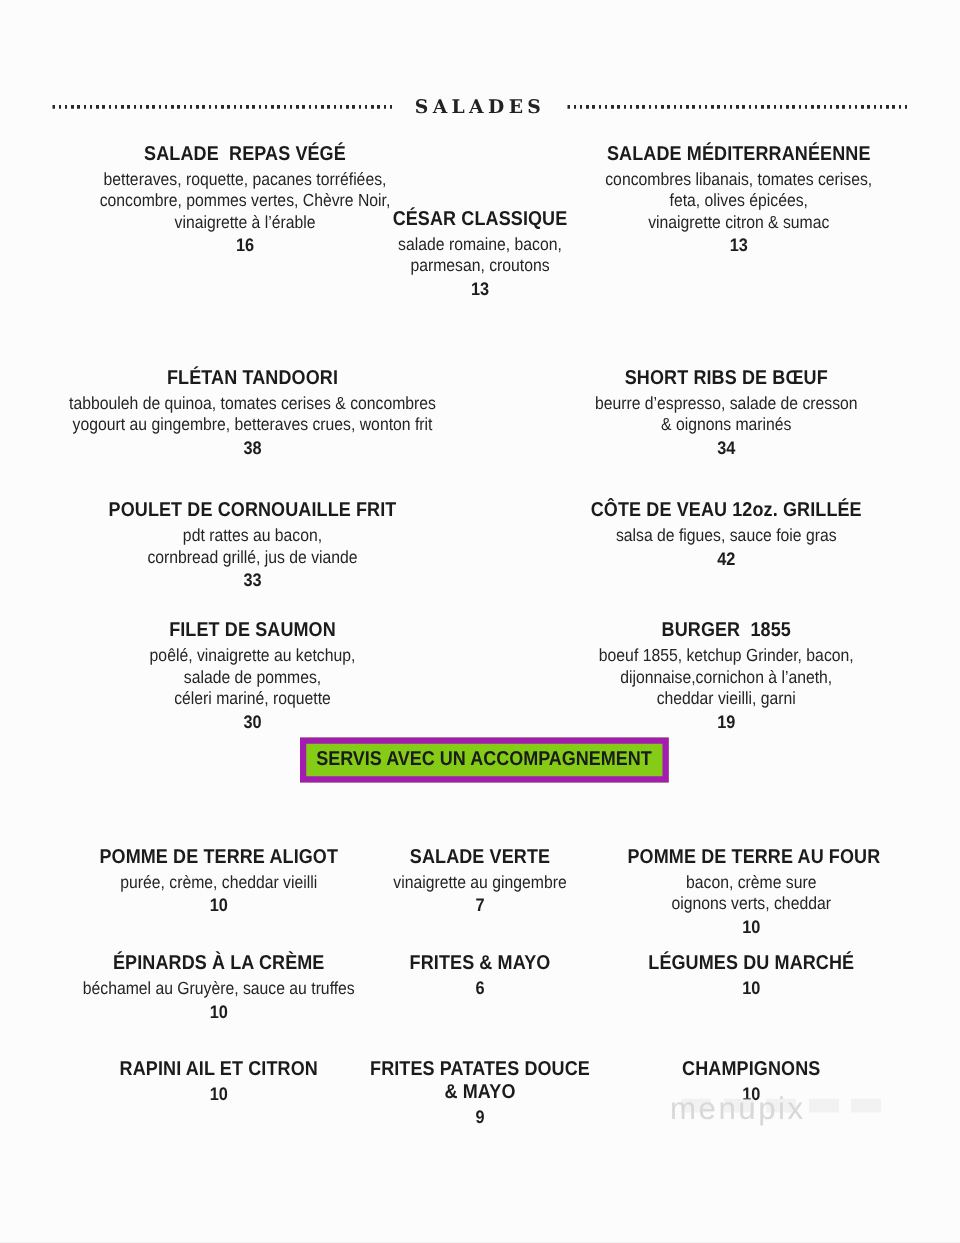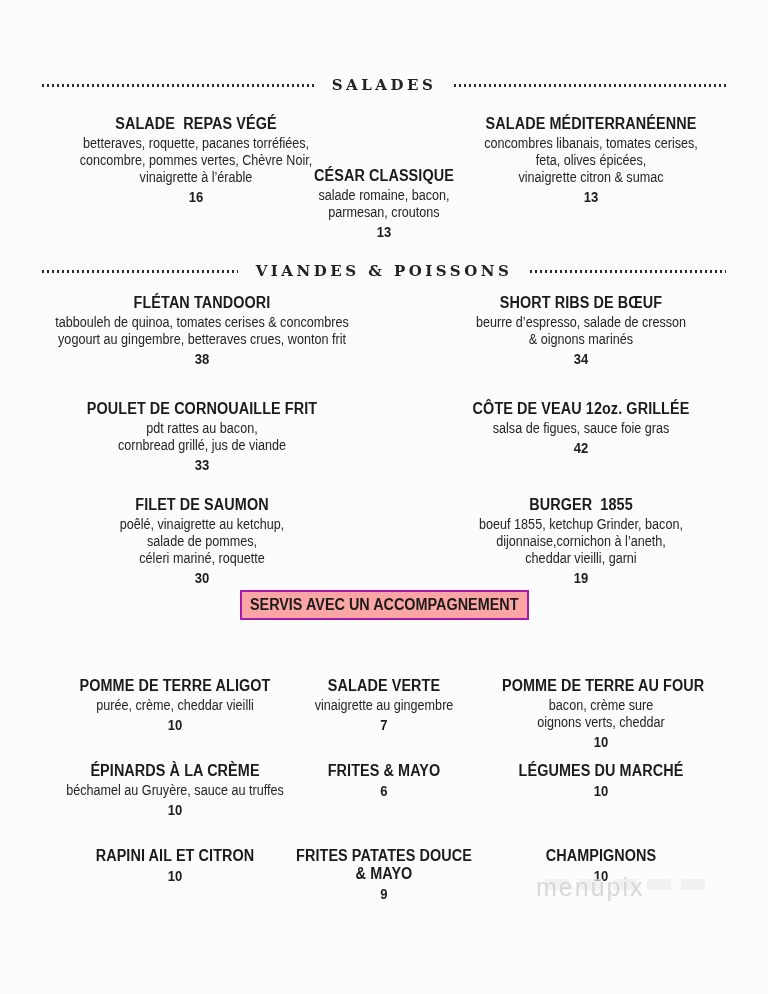--- a/index.html
+++ b/index.html
@@ -69,21 +69,21 @@
   .d-epinard { left:40px;  top:762px; width:270px; }
   .d-fmayo   { left:274px; top:762px; width:220px; }
   .d-legumes { left:491px; top:762px; width:220px; }
   .d-rapini  { left:40px;  top:847px; width:270px; }
   .d-fpd     { left:274px; top:847px; width:220px; }
   .d-champi  { left:491px; top:847px; width:220px; }
 
   
   .note-box {
     position:absolute; left:240px; top:590px; width:285px; height:26px;
-    border:2px solid #a21caf; background:#fca5a5;
+    border:5px solid #a21caf; background:#84cc16;
     display:flex; align-items:center; justify-content:center;
   }
   .note-text {
     font-size:16px; font-weight:bold; white-space:pre;
     transform:scaleX(0.9); transform-origin:center center;
     color:#1b1b1b;
   }
 
   
   .watermark {
@@ -124,25 +124,20 @@
   </div>
 
   <div class="dish d-medit">
     <div class="dish-name">SALADE MÉDITERRANÉENNE</div>
     <div class="dish-desc">concombres libanais, tomates cerises,
 feta, olives épicées,
 vinaigrette citron &amp; sumac</div>
     <div class="dish-price">13</div>
   </div>
 
-  <div class="section-header h-viandes">
-    <div class="leader"></div>
-    <div class="section-title">VIANDES &amp; POISSONS</div>
-    <div class="leader"></div>
-  </div>
 
   <div class="dish d-fletan">
     <div class="dish-name">FLÉTAN TANDOORI</div>
     <div class="dish-desc">tabbouleh de quinoa, tomates cerises &amp; concombres
 yogourt au gingembre, betteraves crues, wonton frit</div>
     <div class="dish-price">38</div>
   </div>
 
   <div class="dish d-ribs">
     <div class="dish-name">SHORT RIBS DE BŒUF</div>

